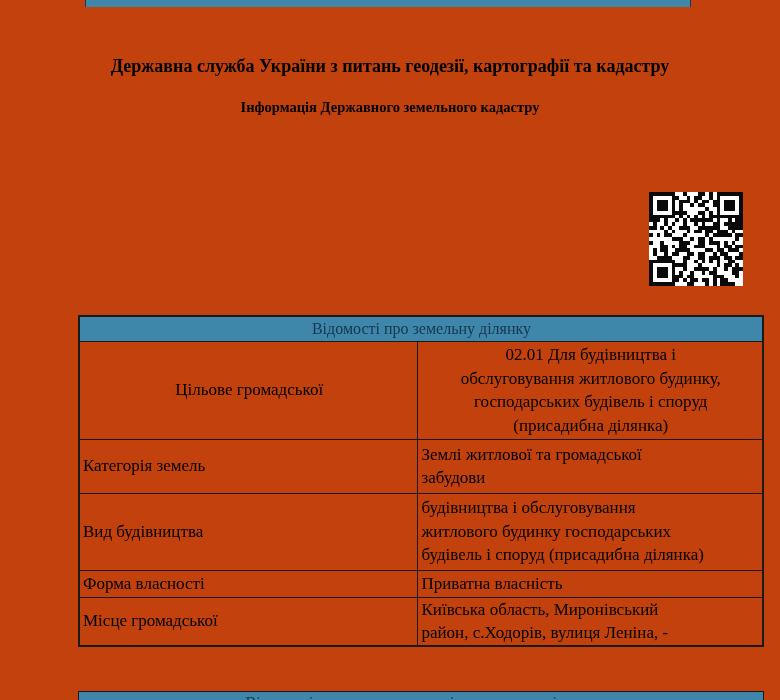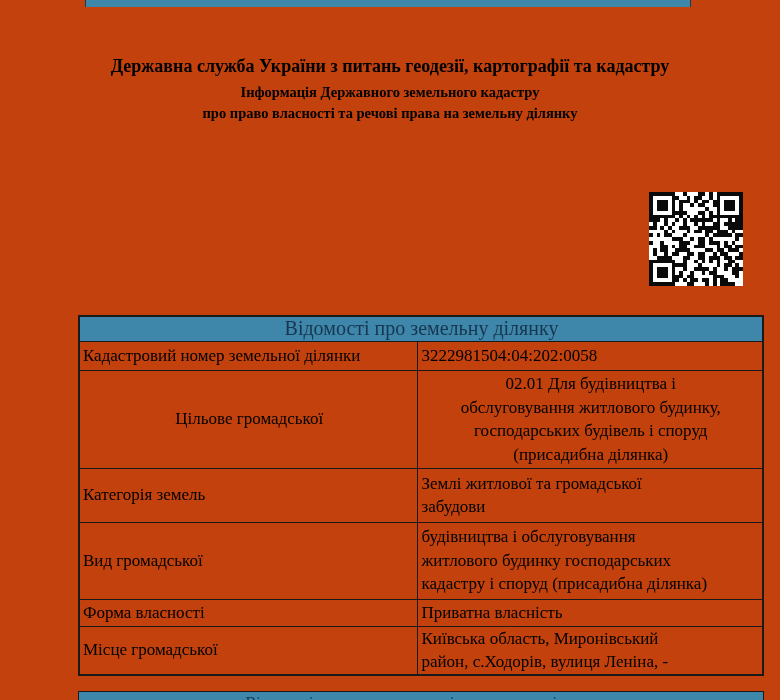--- a/index.html
+++ b/index.html
@@ -10,39 +10,39 @@
   
   #top-strip{
     position:absolute;left:85px;top:0;width:604px;height:7px;
     background:#3f86ab;border-left:1px solid #1a3a4e;border-right:1px solid #1a3a4e;
   }
   #doc-title{
     position:absolute;left:0;top:54px;width:780px;text-align:center;
     font-size:18px;font-weight:bold;line-height:24px;
   }
   #doc-subtitle{
-    position:absolute;left:0;top:82px;width:780px;text-align:center;
+    position:absolute;left:0;top:97px;width:780px;text-align:center;
     font-size:14.5px;font-weight:bold;line-height:21px;
   }
   #qr{
     position:absolute;left:649px;top:192px;width:94px;height:94px;background:#fff;
   }
   #qr svg{width:94px;height:94px;display:block;}
   #land-table{
     position:absolute;left:78px;top:315px;width:686px;
     border-collapse:collapse;table-layout:fixed;
     font-size:17px;line-height:23.5px;
   }
   #land-table td,#land-table th{
     border:1px solid #1a1a1a;padding:0 2px 0 3px;vertical-align:middle;
     overflow:hidden;
   }
   #land-table{border:2px solid #1a1a1a;}
   #land-table th.section{
-    background:#3f86ab;color:#16374f;font-weight:normal;font-size:20px;
+    background:#3f86ab;color:#16374f;font-weight:normal;font-size:16px;
     text-align:center;height:23px;
   }
   .col-label{width:338px;}
   .col-value{width:344px;}
   .val{white-space:pre-line;}
   tr.r1 td{height:28px;}
   tr.r2 td{height:97px;text-align:center;}
   tr.r3 td{height:53px;}
   tr.r4 td{height:76px;}
   tr.r5 td{height:26px;margin-top:16px;}
@@ -59,21 +59,20 @@
 <body>
 
 <div id="page">
 
   <div id="top-strip"></div>
 
   <div id="doc-title">Державна служба України з питань геодезії, картографії та кадастру</div>
 
   <div id="doc-subtitle">
     <div>Інформація Державного земельного кадастру</div>
-    <div>про право власності та речові права на земельну ділянку</div>
   </div>
 
   <div id="qr">
       <svg viewBox="0 0 25 25" shape-rendering="crispEdges">
         <rect x="0" y="0" width="1" height="1" fill="#0a0a0a"></rect>
         <rect x="1" y="0" width="1" height="1" fill="#0a0a0a"></rect>
         <rect x="2" y="0" width="1" height="1" fill="#0a0a0a"></rect>
         <rect x="3" y="0" width="1" height="1" fill="#0a0a0a"></rect>
         <rect x="4" y="0" width="1" height="1" fill="#0a0a0a"></rect>
         <rect x="5" y="0" width="1" height="1" fill="#0a0a0a"></rect>
@@ -411,41 +410,37 @@
 
   <table id="land-table">
     <colgroup>
         <col class="col-label">
         <col class="col-value">
       </colgroup>
     <tbody>
         <tr>
       <th class="section" colspan="2">Відомості про земельну ділянку</th>
     </tr>
-    <tr class="r1">
-      <td>Кадастровий номер земельної ділянки</td>
-      <td class="val">3222981504:04:202:0058</td>
-    </tr>
     <tr class="r2">
       <td>Цільове громадської</td>
       <td class="val">02.01 Для будівництва і
 обслуговування житлового будинку,
 господарських будівель і споруд
 (присадибна ділянка)</td>
     </tr>
     <tr class="r3">
       <td>Категорія земель</td>
       <td class="val">Землі житлової та громадської
 забудови</td>
     </tr>
     <tr class="r4">
-      <td>Вид громадської</td>
+      <td>Вид будівництва</td>
       <td class="val">будівництва і обслуговування
 житлового будинку господарських
-кадастру і споруд (присадибна ділянка)</td>
+будівель і споруд (присадибна ділянка)</td>
     </tr>
     <tr class="r5">
       <td>Форма власності</td>
       <td class="val">Приватна власність</td>
     </tr>
     <tr class="r7">
       <td>Місце громадської</td>
       <td class="val">Київська область, Миронівський
 район, с.Ходорів, вулиця Леніна, -</td>
     </tr>

